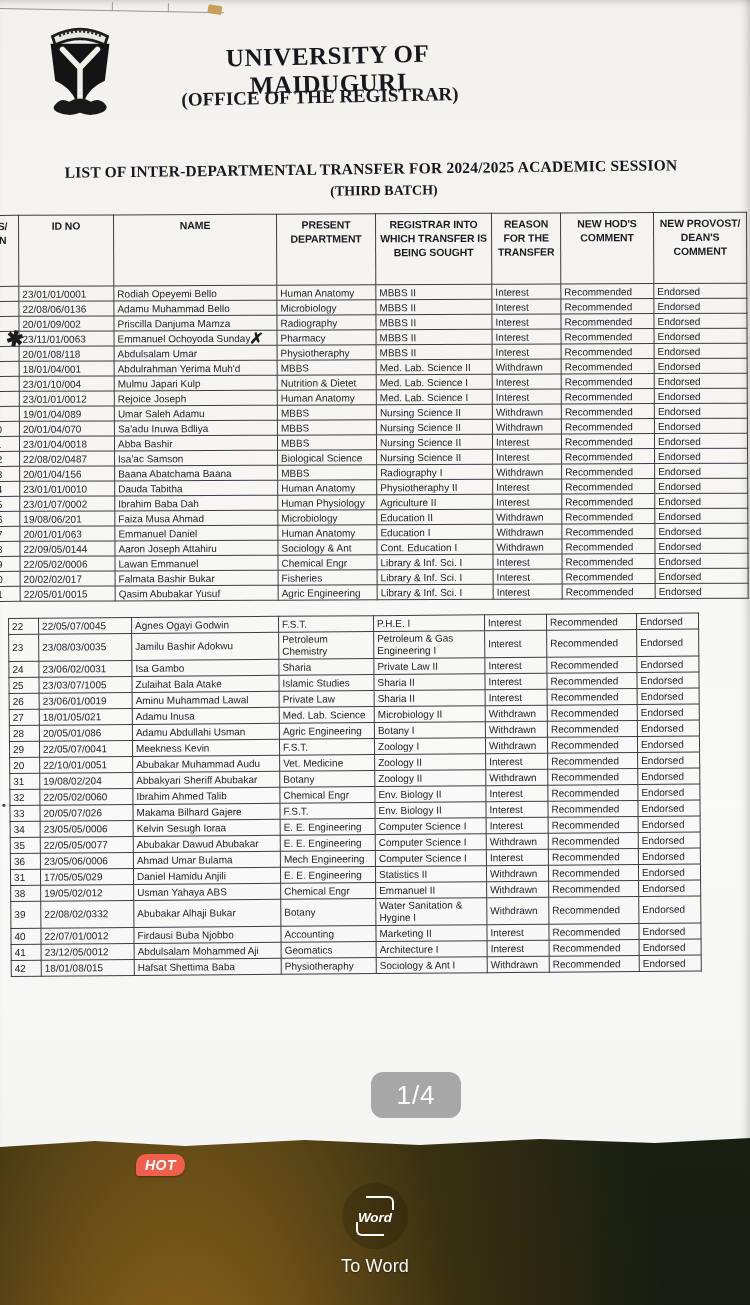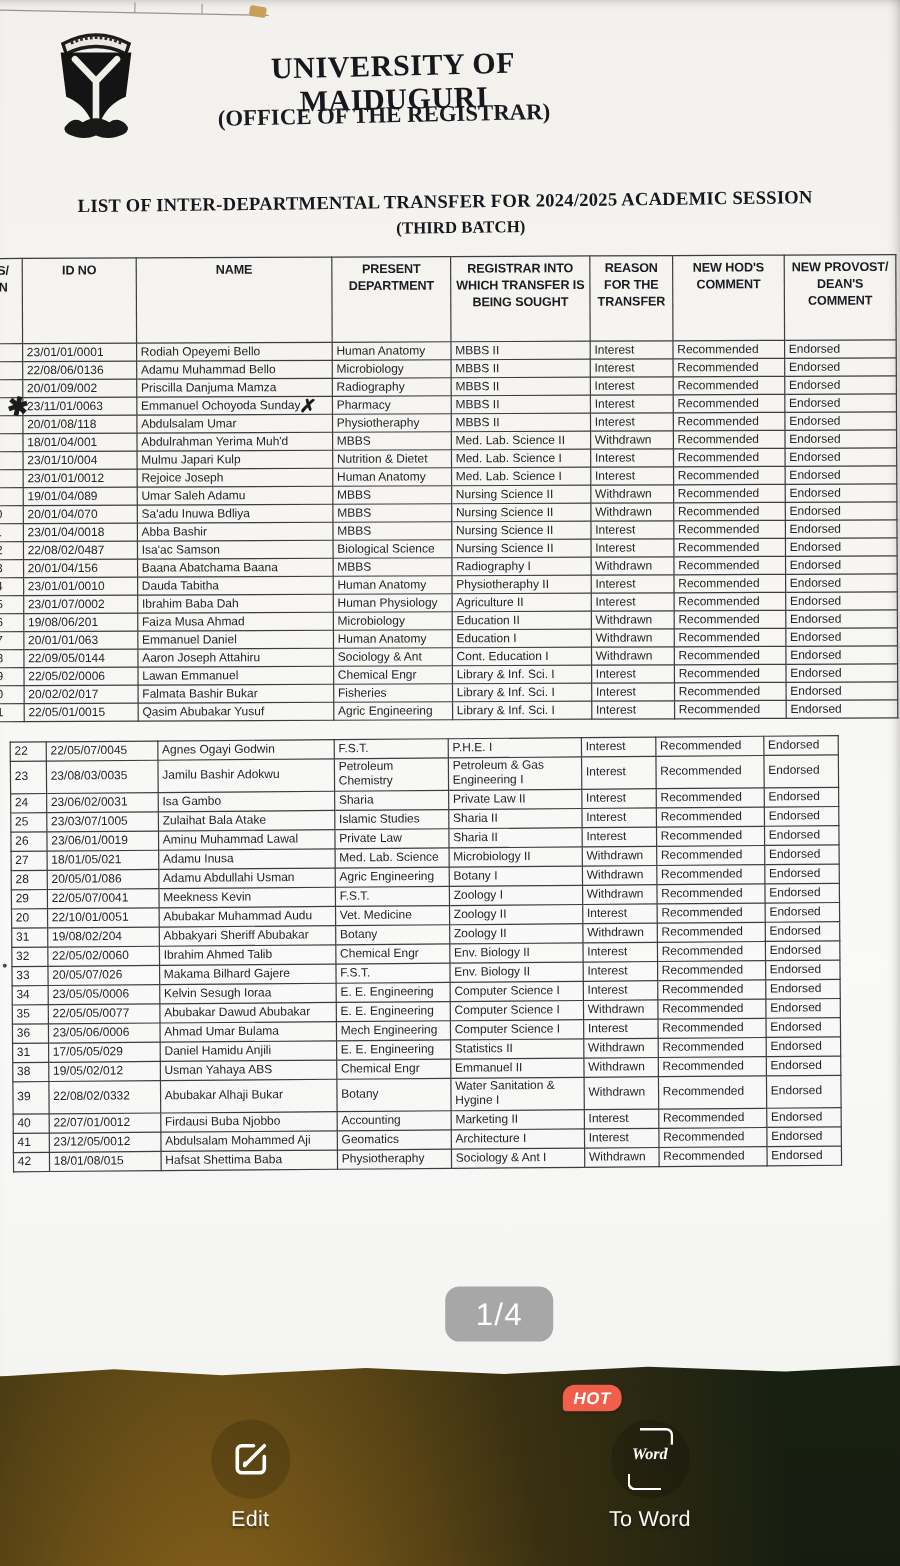--- a/index.html
+++ b/index.html
@@ -56,21 +56,21 @@
   
   .toolbar{position:absolute;left:0;right:0;bottom:0;height:157px;}
   .tools{display:flex;margin:0 42px;padding-top:35px;}
   .tool{flex:1;display:flex;flex-direction:column;align-items:center;position:relative;cursor:pointer;justify-content:space-between;}
   .disc{width:66px;height:66px;border-radius:50%;background:rgba(0,0,0,.16);
     display:flex;align-items:center;justify-content:center;}
   .tool-label{margin-top:7px;color:#fafafa;font-size:18px;letter-spacing:.2px;text-shadow:0 1px 2px rgba(0,0,0,.5);}
   .badge{position:absolute;top:-29px;left:94px;background:#ef5f4b;color:#fff;
     font-size:14px;font-weight:bold;font-style:italic;letter-spacing:.5px;
     padding:3px 9px;border-radius:10px 10px 10px 3px;box-shadow:0 1px 2px rgba(0,0,0,.35);}
-  .word-ic{position:relative;width:40px;height:52px;font-family:Liberation Serif, serif;}
+  .word-ic{position:relative;width:40px;height:40px;}
   .word-ic .wb-top{position:absolute;top:0;right:1px;width:26px;height:12px;
     border-top:2.5px solid #fff;border-right:2.5px solid #fff;border-radius:0 6px 0 0;}
   .word-ic .wb-bot{position:absolute;bottom:0;left:1px;width:26px;height:12px;
     border-bottom:2.5px solid #fff;border-left:2.5px solid #fff;border-radius:0 0 0 6px;}
   .word-ic .wtxt{position:absolute;left:0;right:0;top:14px;text-align:center;
     color:#fff;font-size:13.5px;font-weight:bold;font-style:italic;}
   .ico{display:block;}
 </style>
 </head>
 <body>
@@ -564,30 +564,20 @@
     <span class="mark mark-star">✱</span>
     <span class="mark mark-x">✗</span>
     <span class="mark mark-dot">•</span>
 
     <div class="page-indicator">1/4</div>
   </div>
 
   <div class="toolbar">
     <div class="tools">
 
-      <div class="tool">
-        <div class="disc">
-          <svg class="ico" width="36" height="36" viewBox="0 0 24 24" fill="none" stroke="#fff" stroke-width="2" stroke-linecap="round" stroke-linejoin="round">
-            <path d="M13.5 4.5H7A2.5 2.5 0 0 0 4.5 7v10A2.5 2.5 0 0 0 7 19.5h10a2.5 2.5 0 0 0 2.5-2.5v-6.5"></path>
-            <path d="M9.5 14.5 19.5 4.5"></path>
-            <path d="M9.5 14.5l-.9 1 .2-1.4"></path>
-          </svg>
-        </div>
-        <div class="tool-label">Edit</div>
-      </div>
 
       <div class="tool">
         <span class="badge">HOT</span>
         <div class="disc">
           <span class="word-ic">
             <span class="wb-top"></span>
             <span class="wb-bot"></span>
             <span class="wtxt">Word</span>
           </span>
         </div>

